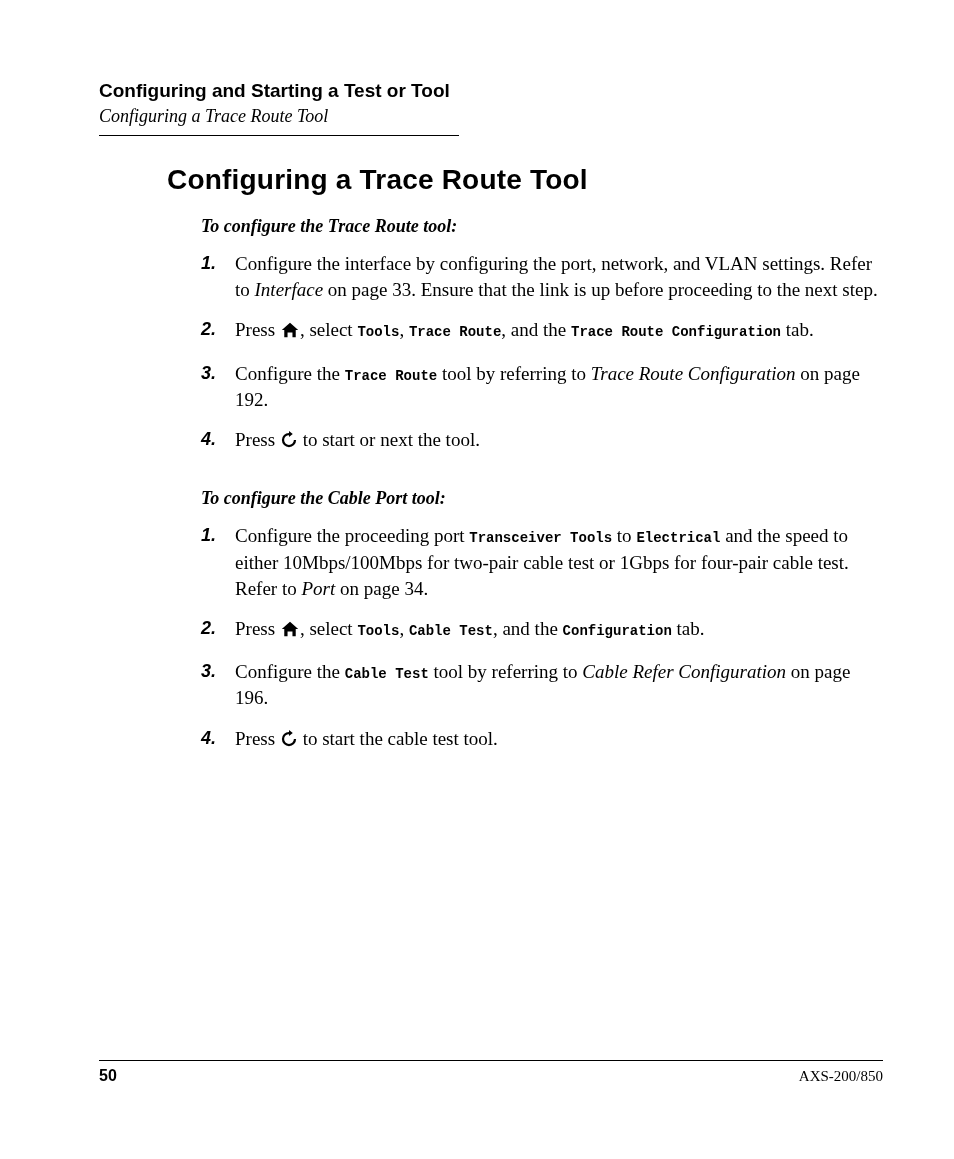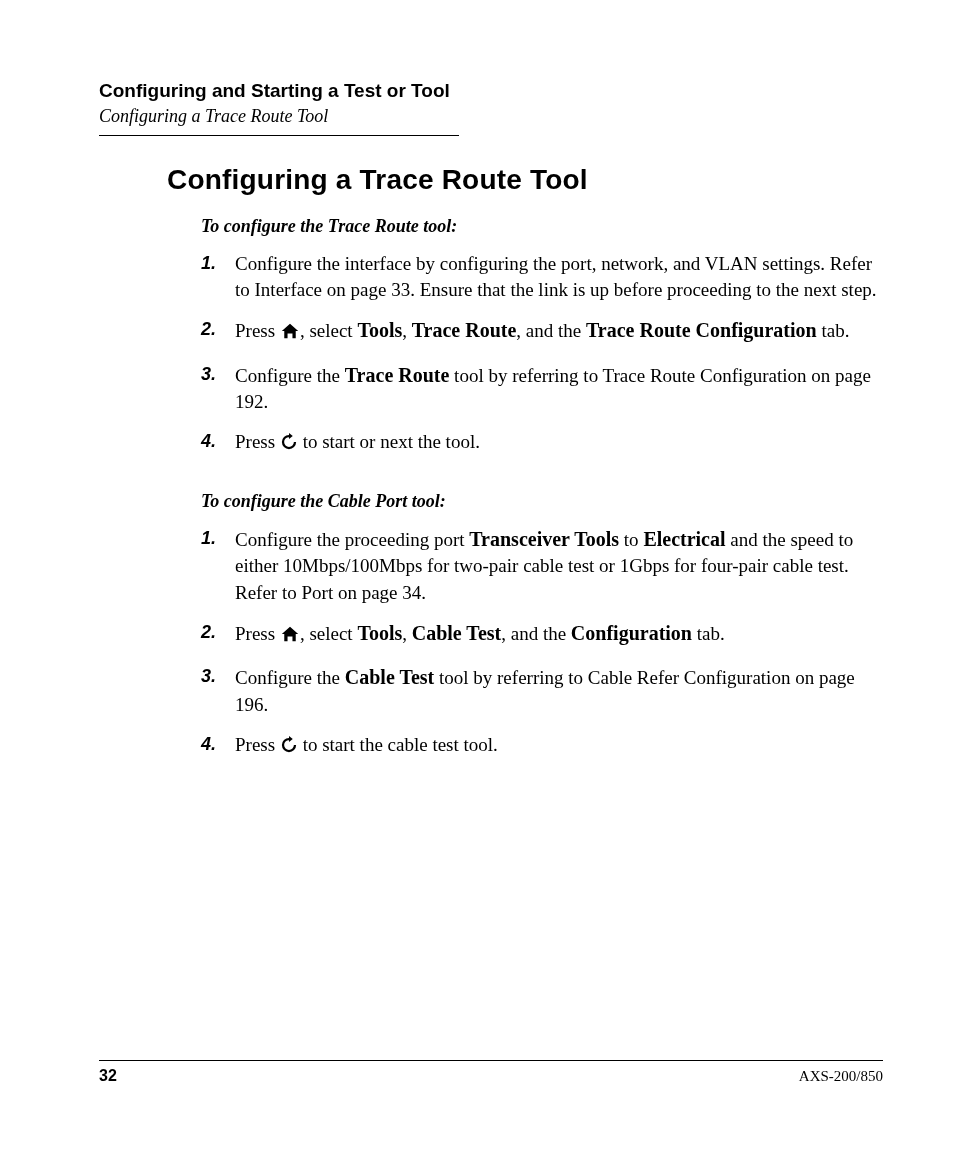--- a/index.html
+++ b/index.html
@@ -66,22 +66,22 @@
   }
   ol.steps > li .num {
     position: absolute;
     left: 0;
     top: 0;
     font-family: "Segoe UI", "Helvetica Neue", Arial, sans-serif;
     font-weight: 800;
     font-style: italic;
     font-size: 18px;
   }
-  .b { font-weight: 700; font-family: Liberation Serif, serif; font-size: 20px;}
-  .i { }
+  .b { font-weight: 700; font-family: Liberation Mono, monospace; font-size: 14px;}
+  .i { font-style: italic; }
   .icon {
     display: inline-block;
     vertical-align: -3px;
   }
   .footer {
     position: absolute;
     left: 85px;
     right: 85px;
     bottom: 74px;
     border-top: 1px solid #000;
@@ -153,17 +153,17 @@
     <li>
       <span class="num">4.</span>
       <span>Press </span><span class="icon"><svg width="18" height="18" viewBox="0 0 24 24">
             <path d="M12 4 A8 8 0 1 0 20 12" fill="none" stroke="#000" stroke-width="3"></path>
             <path d="M12 0 L12 8 L17 4 Z" fill="#000"></path>
           </svg></span><span> to start the cable test tool.</span>
     </li>
   </ol>
 
   <div class="footer">
-    <span class="pg">32</span>
+    <span class="pg">50</span>
     <span>AXS-200/850</span>
   </div>
 
 </div>
 
 </body></html>

